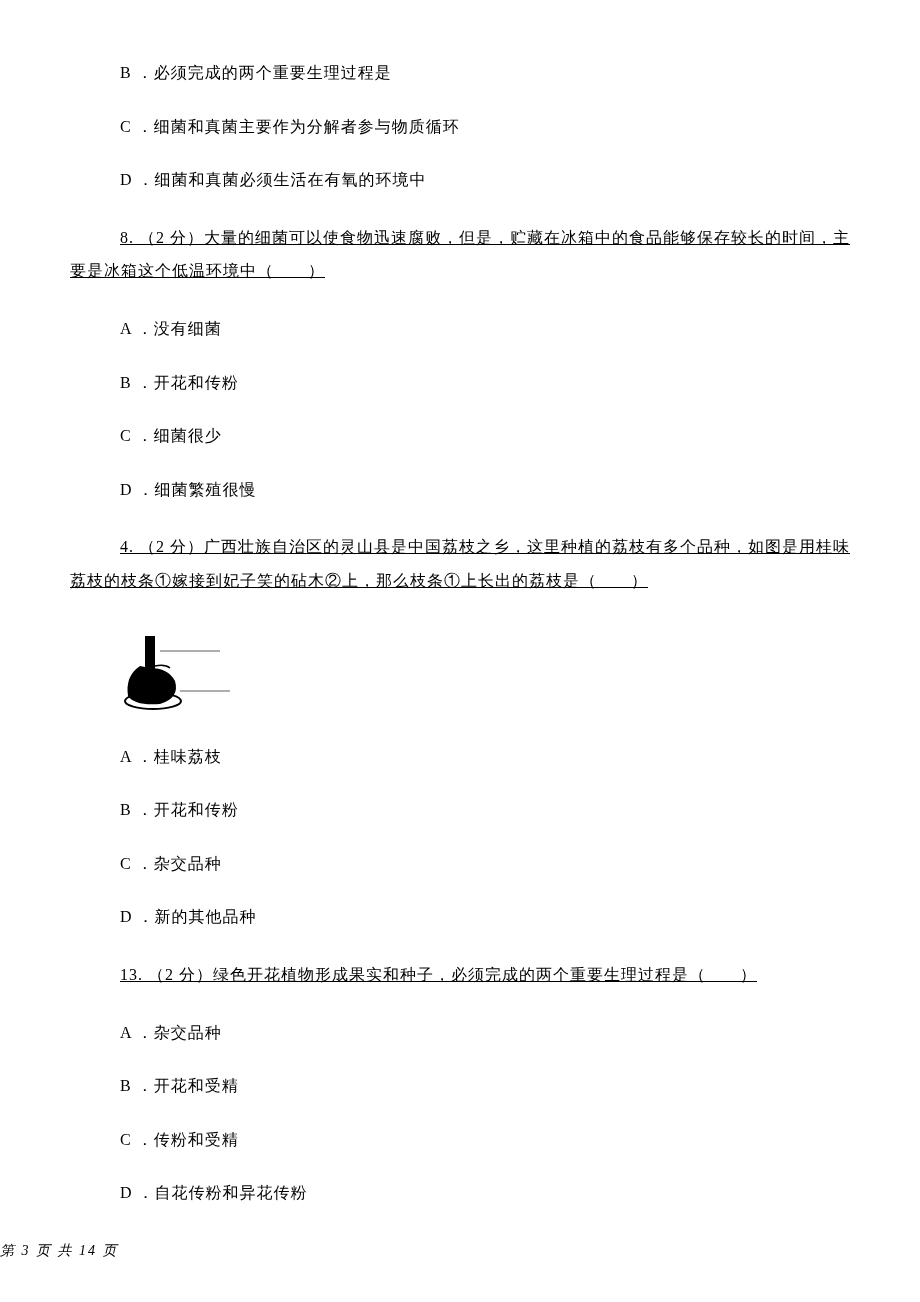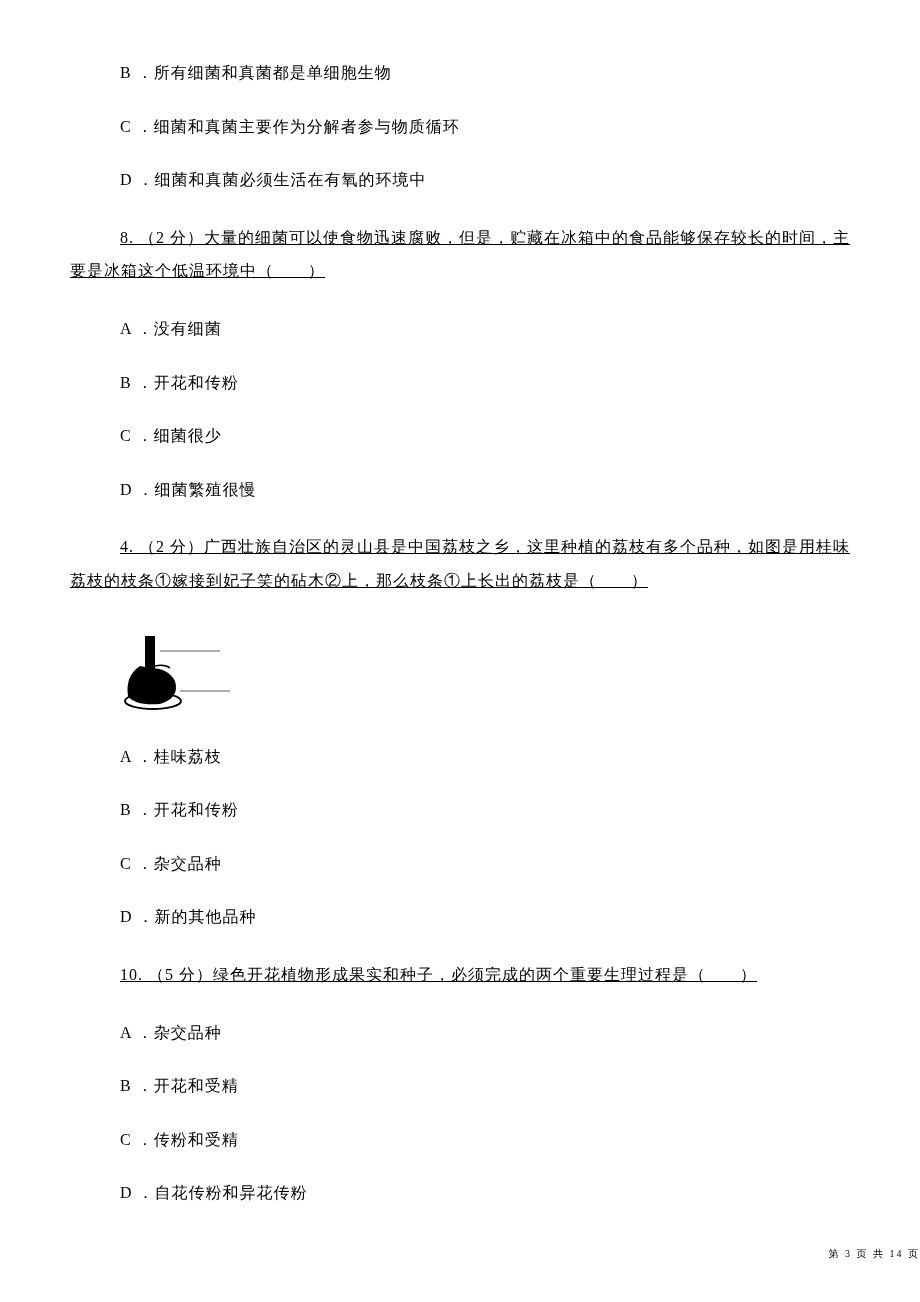--- a/index.html
+++ b/index.html
@@ -39,29 +39,30 @@
     }
     .figure-svg {
       width: 100%;
       height: 100%;
     }
     .page-footer {
       position: absolute;
       bottom: 40px;
       left: 0;
       width: 100%;
-      text-align: right;
-      font-size: 10px;
+      text-align: left;
+      font-size: 14px;
       letter-spacing: 2px;
+      font-style: italic;
     }
   </style>
 </head>
 <body>
 
-<div class="option-line">B ．所有细菌和真菌都是单细胞生物</div>
+<div class="option-line">B ．必须完成的两个重要生理过程是</div>
 <div class="option-line">C ．细菌和真菌主要作为分解者参与物质循环</div>
 <div class="option-line">D ．细菌和真菌必须生活在有氧的环境中</div>
 
 <div class="question-line">8. （2 分）大量的细菌可以使食物迅速腐败，但是，贮藏在冰箱中的食品能够保存较长的时间，主要是冰箱这个低温环境中（　　）</div>
 <div class="option-line">A ．没有细菌</div>
 <div class="option-line">B ．开花和传粉</div>
 <div class="option-line">C ．细菌很少</div>
 <div class="option-line">D ．细菌繁殖很慢</div>
 
 <div class="question-line">4. （2 分）广西壮族自治区的灵山县是中国荔枝之乡，这里种植的荔枝有多个品种，如图是用桂味荔枝的枝条①嫁接到妃子笑的砧木②上，那么枝条①上长出的荔枝是（　　）</div>
@@ -75,19 +76,19 @@
     <line x1="40" y1="25" x2="100" y2="25" stroke="#333333" stroke-width="0.8"></line>
     <line x1="60" y1="65" x2="110" y2="65" stroke="#333333" stroke-width="0.8"></line>
   </svg>
 </div>
 
 <div class="option-line">A ．桂味荔枝</div>
 <div class="option-line">B ．开花和传粉</div>
 <div class="option-line">C ．杂交品种</div>
 <div class="option-line">D ．新的其他品种</div>
 
-<div class="question-line">10. （5 分）绿色开花植物形成果实和种子，必须完成的两个重要生理过程是（　　）</div>
+<div class="question-line">13. （2 分）绿色开花植物形成果实和种子，必须完成的两个重要生理过程是（　　）</div>
 <div class="option-line">A ．杂交品种</div>
 <div class="option-line">B ．开花和受精</div>
 <div class="option-line">C ．传粉和受精</div>
 <div class="option-line">D ．自花传粉和异花传粉</div>
 
 <div class="page-footer">第 3 页 共 14 页</div>
 
 </body></html>

